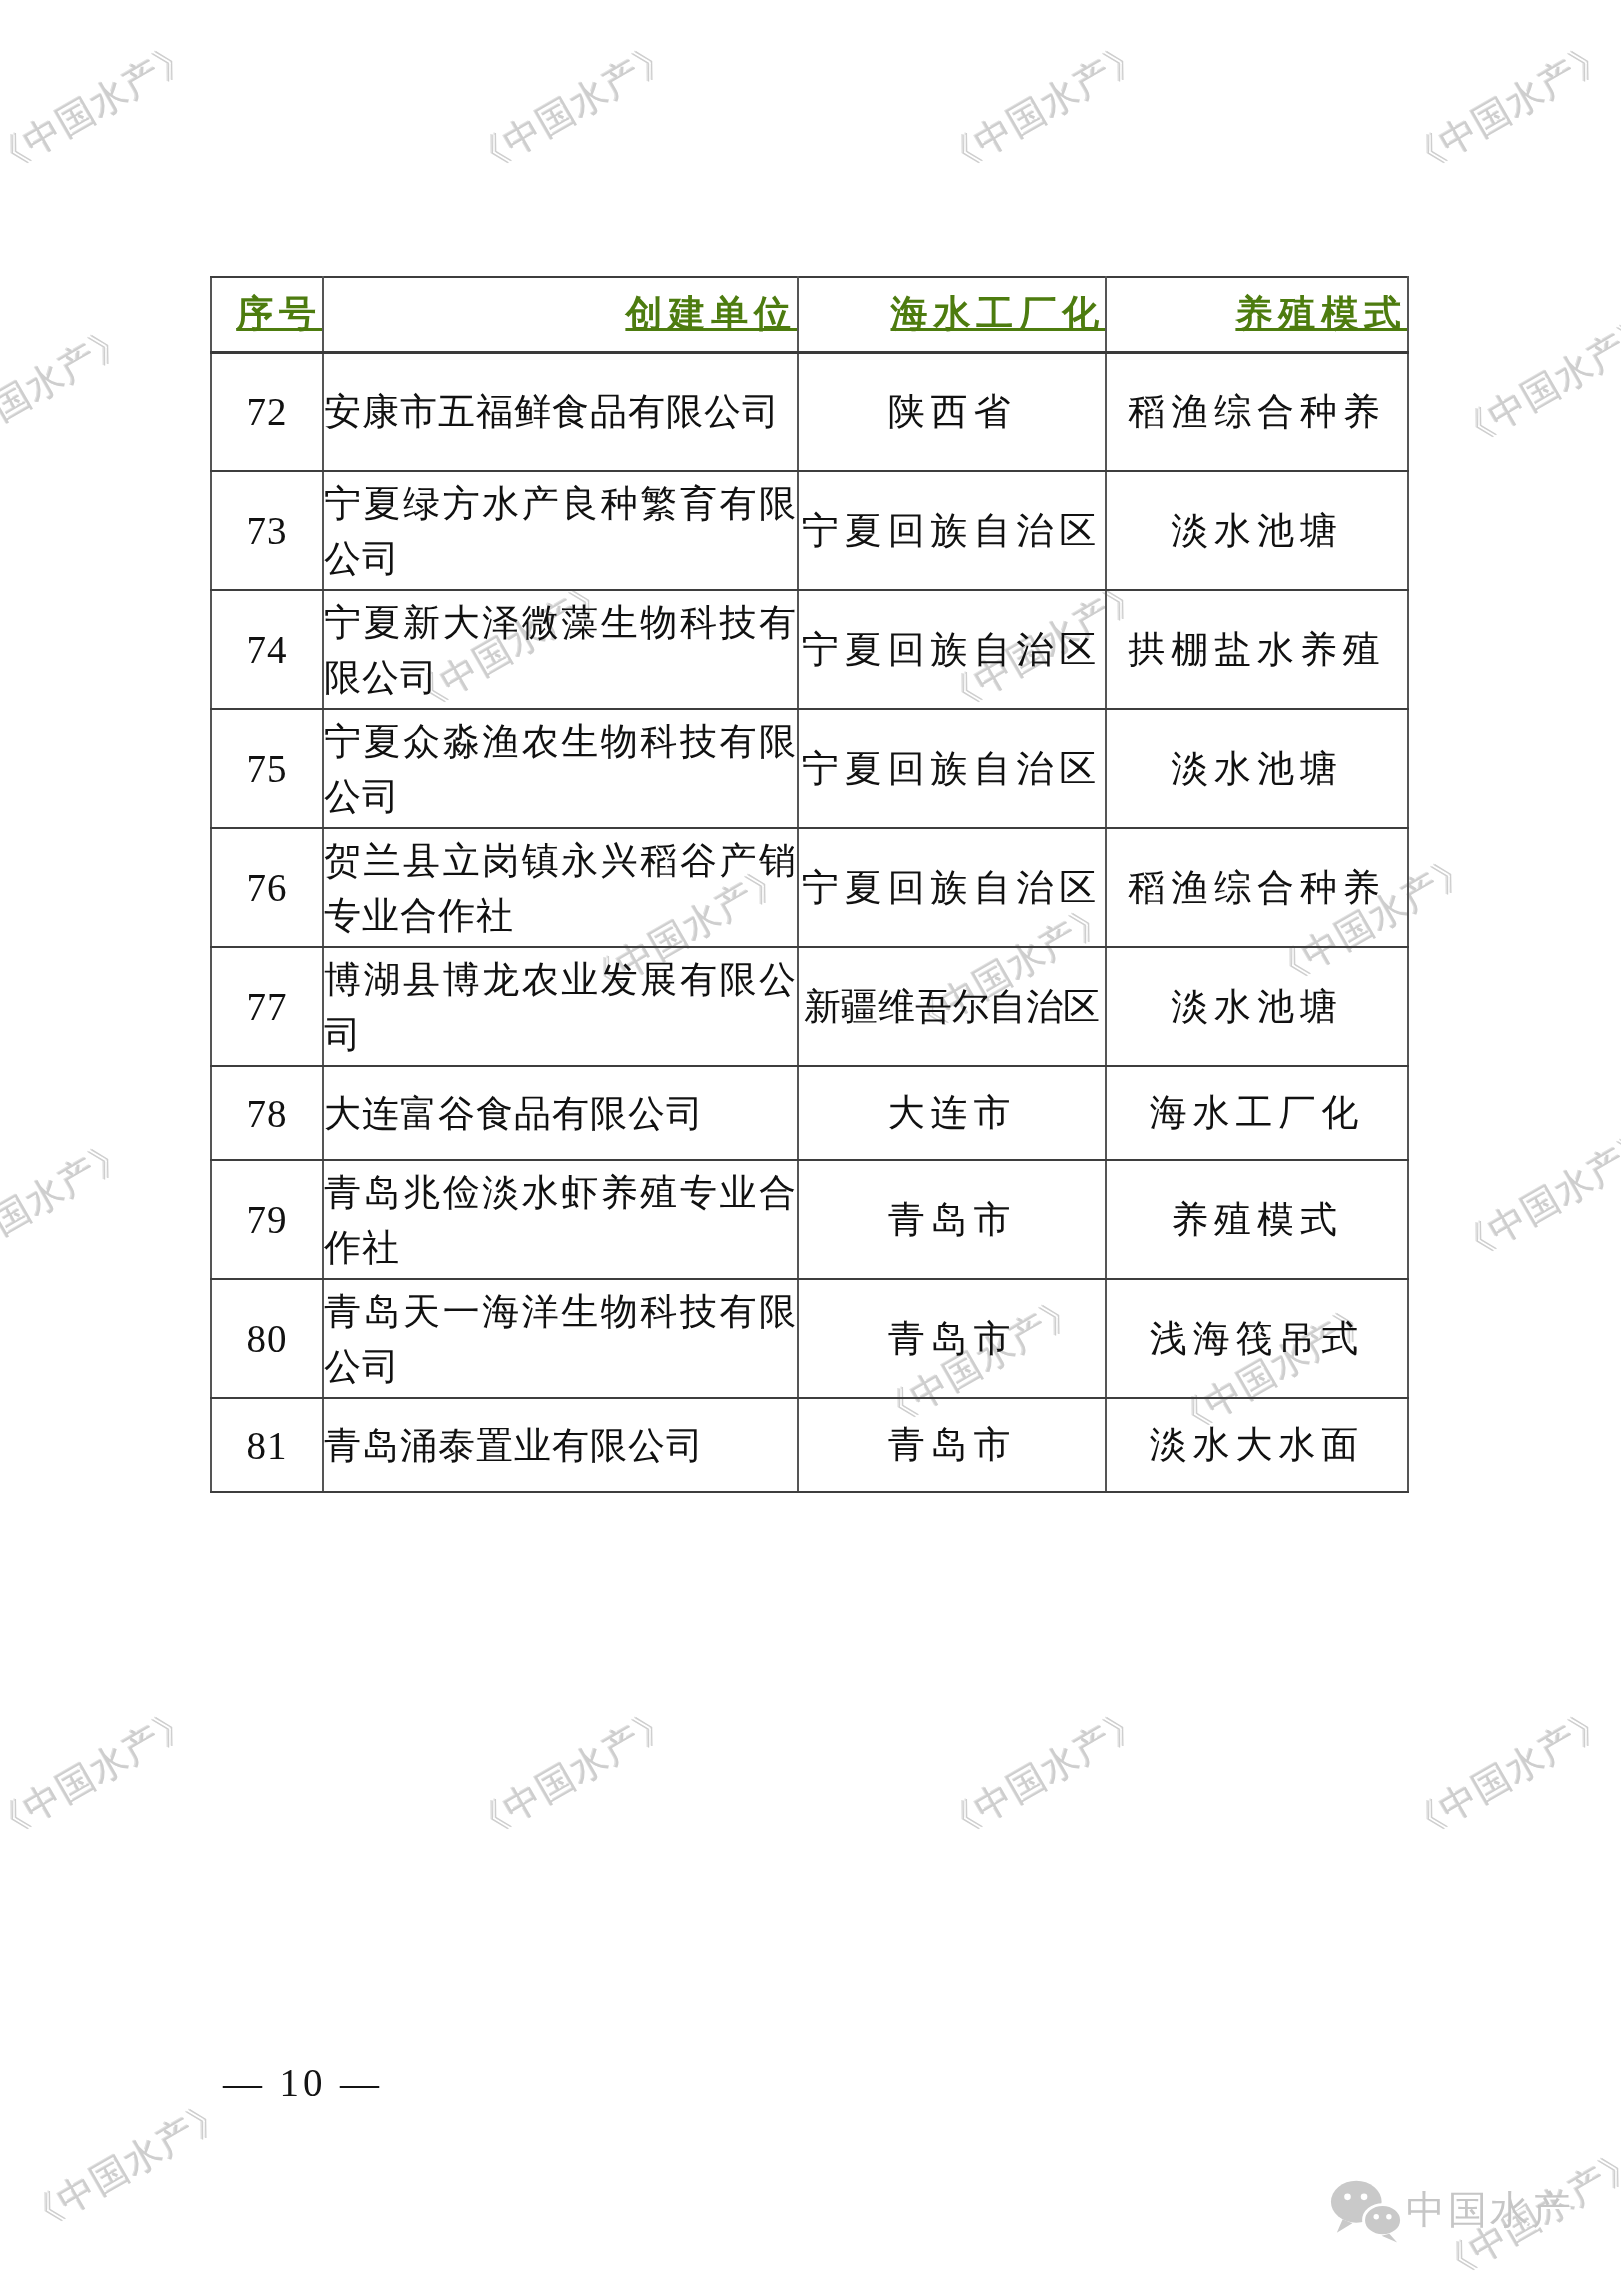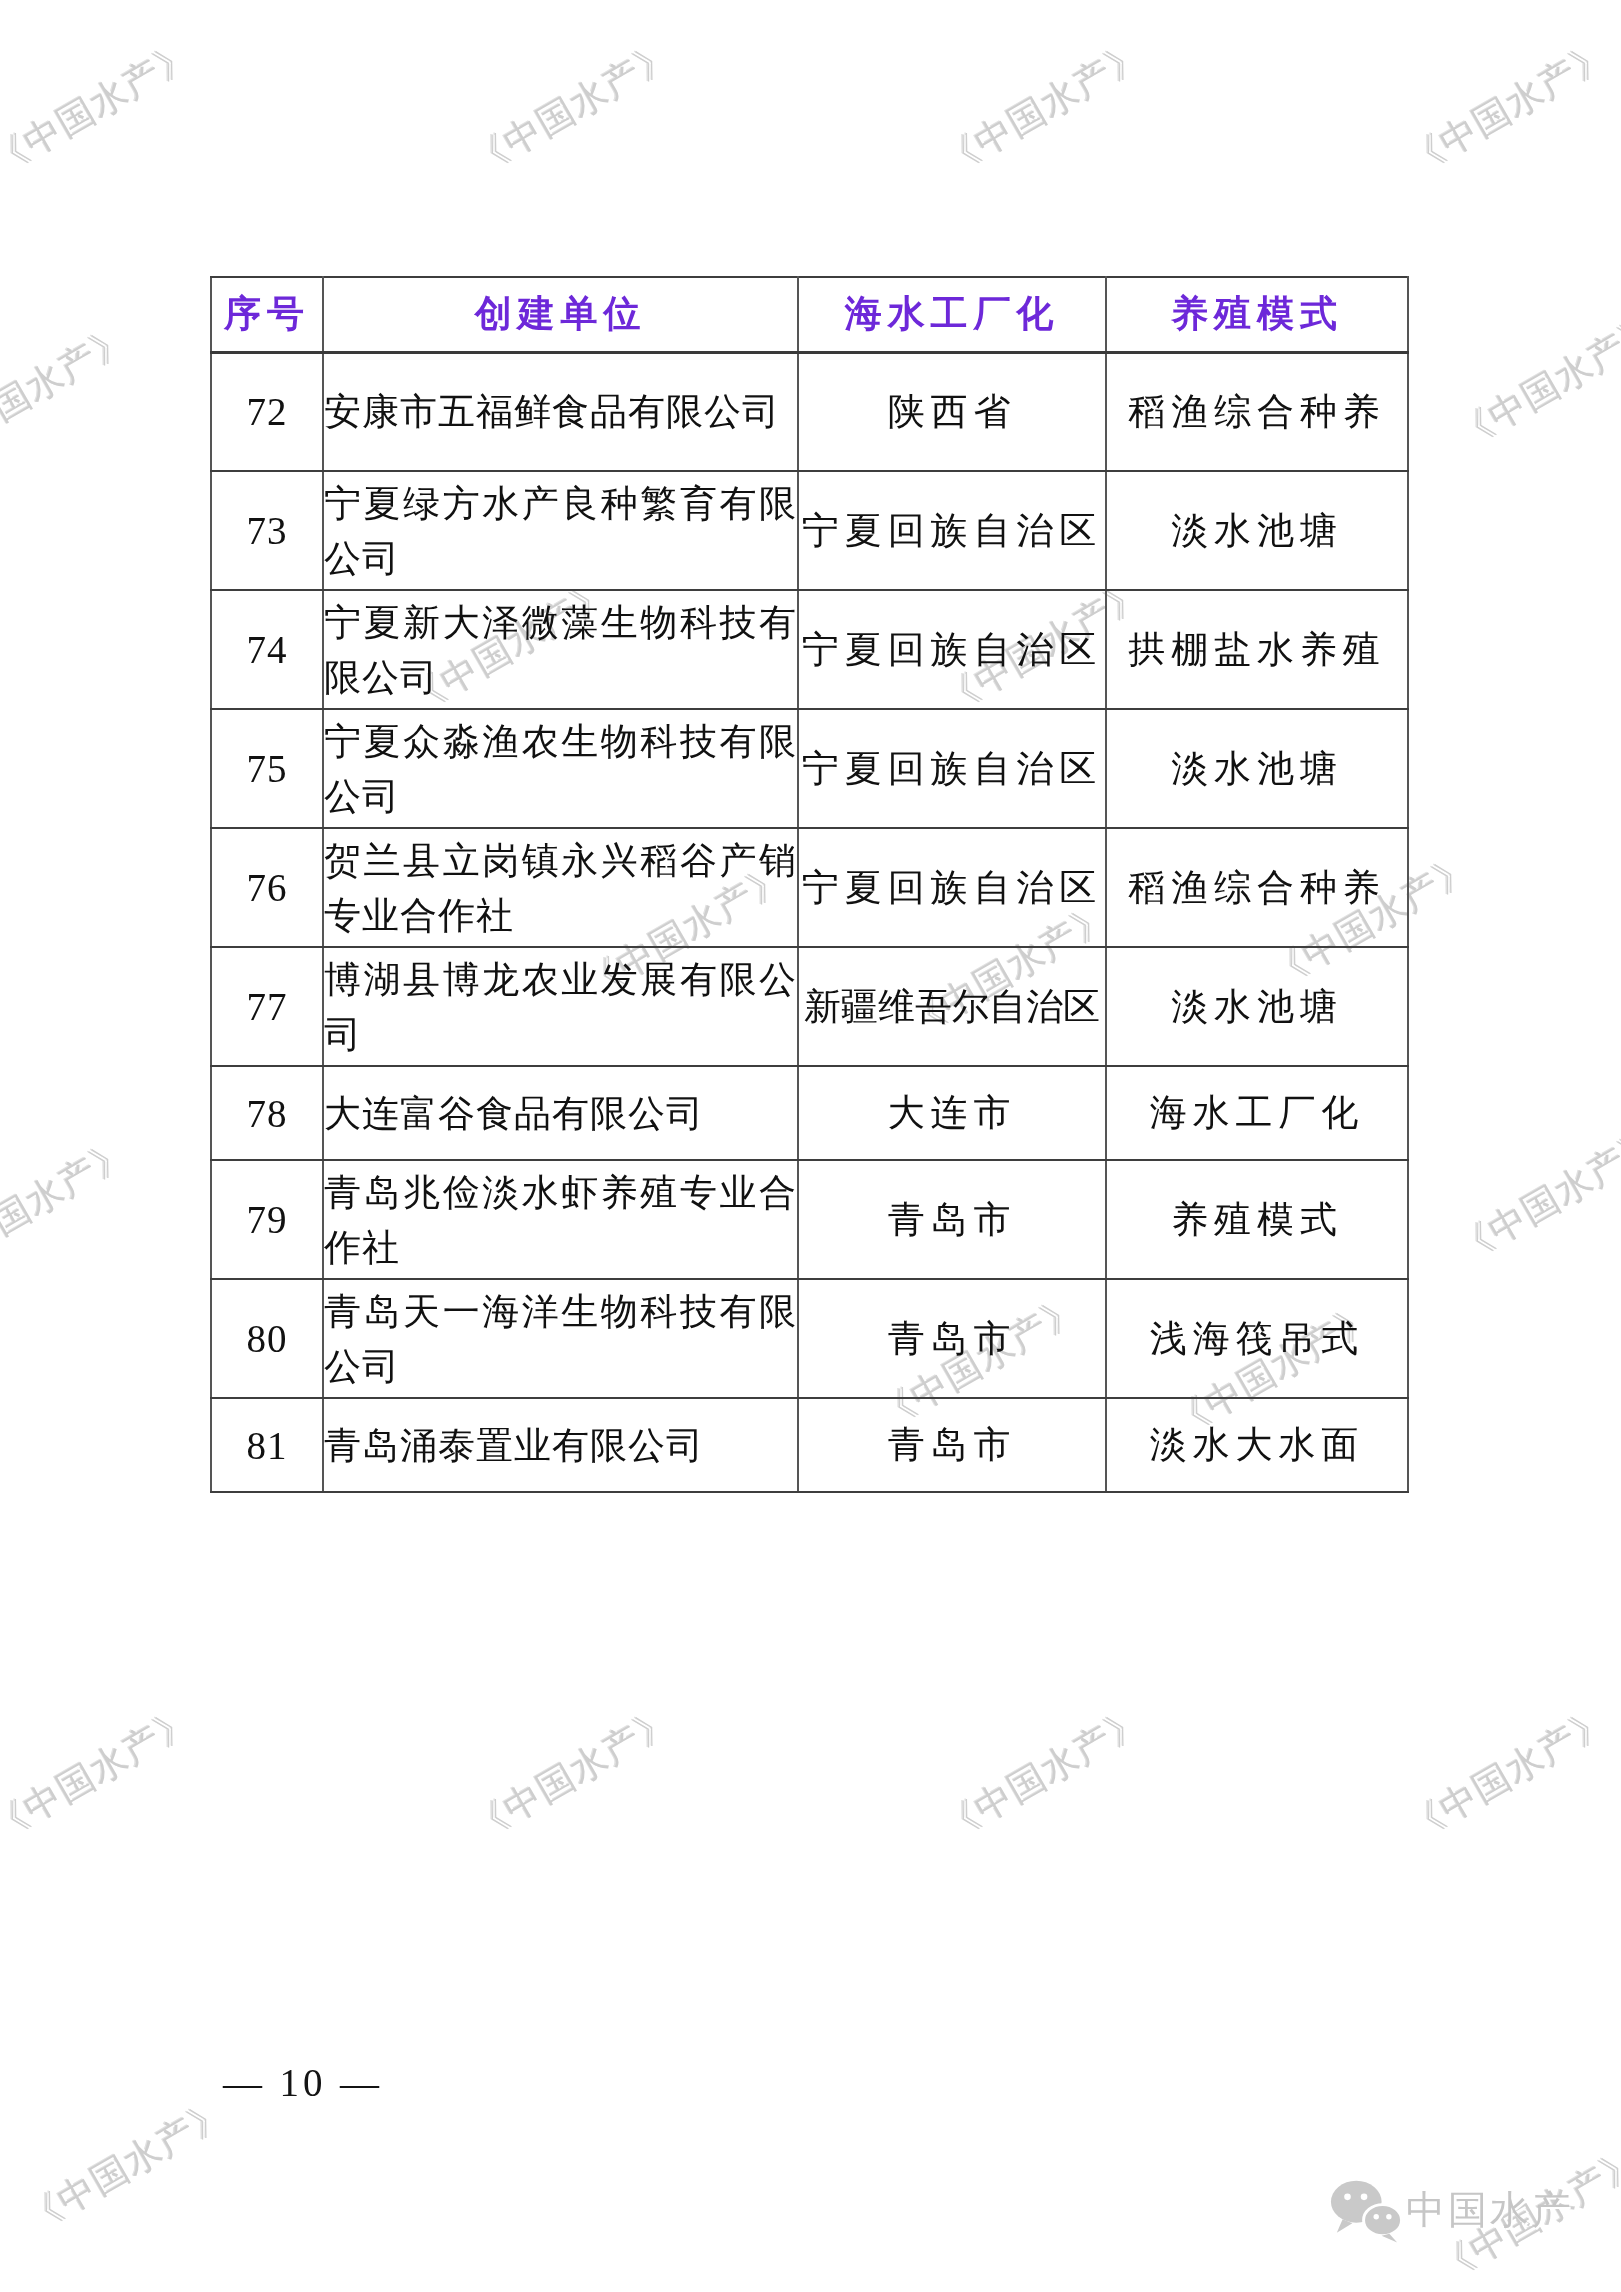--- a/index.html
+++ b/index.html
@@ -43,22 +43,23 @@
   #tbl{border:2.9px solid #3a3a3a;}
   #tbl thead th{border-bottom:3.9px solid #3a3a3a;}
   tr.hr{height:75px;}
   tr.h2{height:119px;}
   tr.h1{height:94px;}
   #tbl th{
     font-family:"Liberation Sans","DejaVu Sans",sans-serif;
     font-weight:bold;
     font-size:37px;
     letter-spacing:5.9px;
-    text-align:center;
-    color:#6d28d9;
+    text-align:right;
+    color:#4d7c0f;
+    text-decoration:underline;
   }
   td.no{
     font-size:39px;
     text-align:center;
     letter-spacing:1px;
     font-family:Liberation Serif, serif;
   }
   td.unit{
     font-size:37px;
     line-height:55px;

